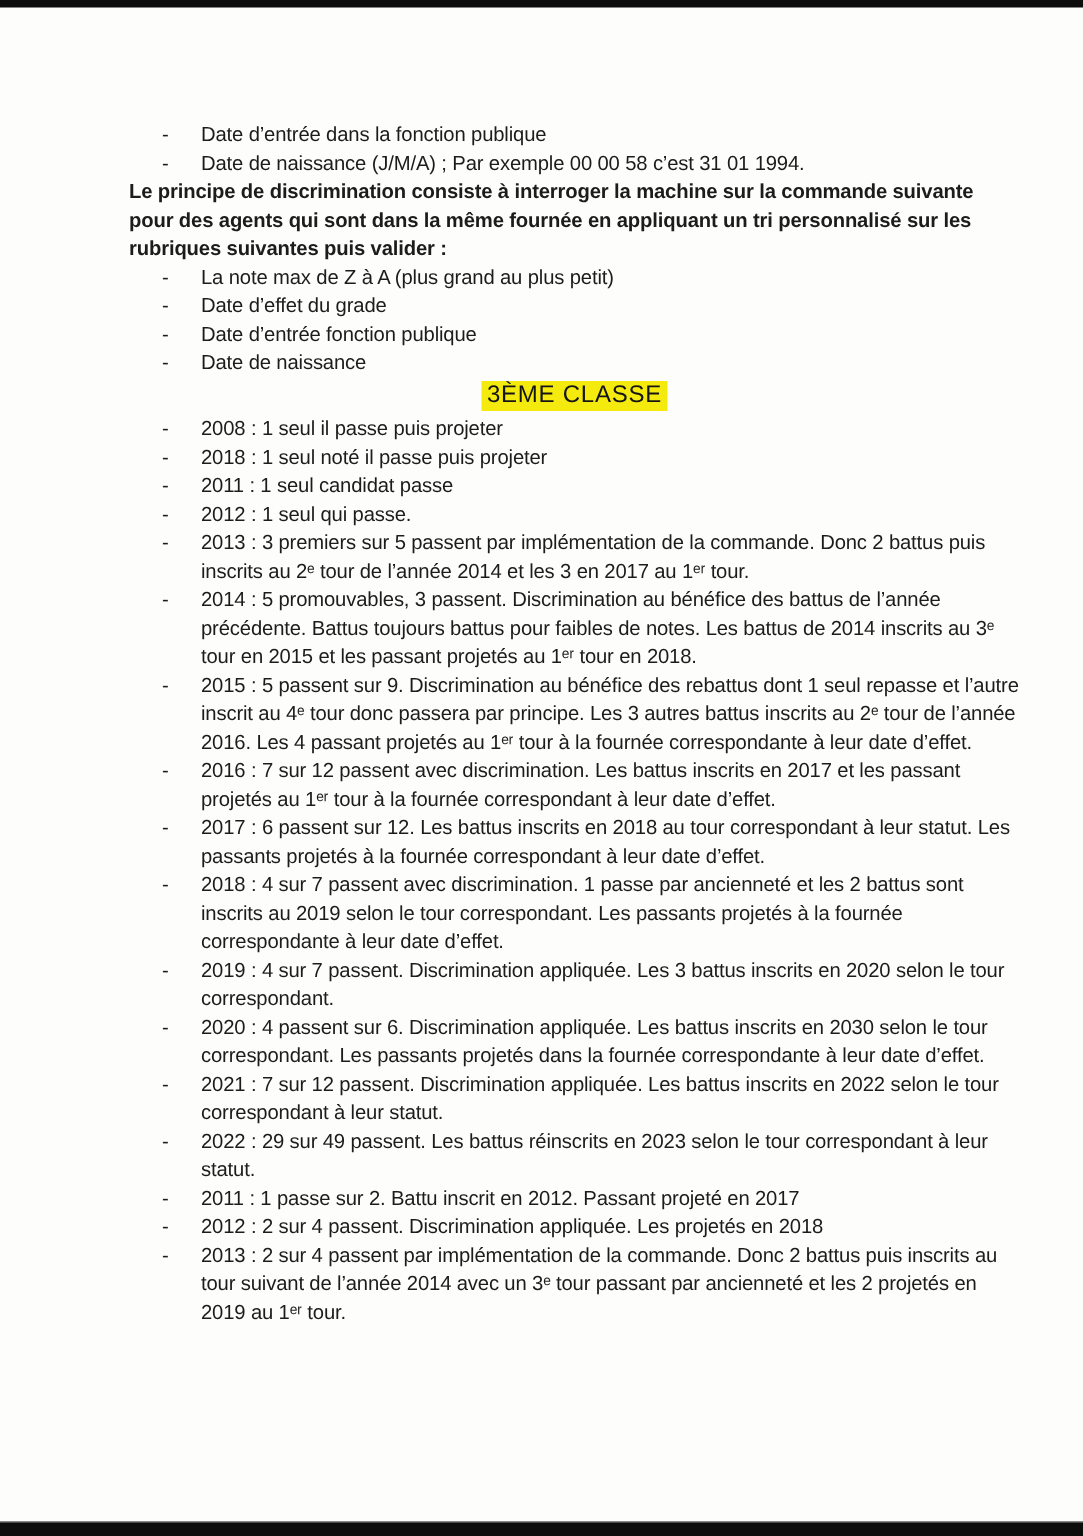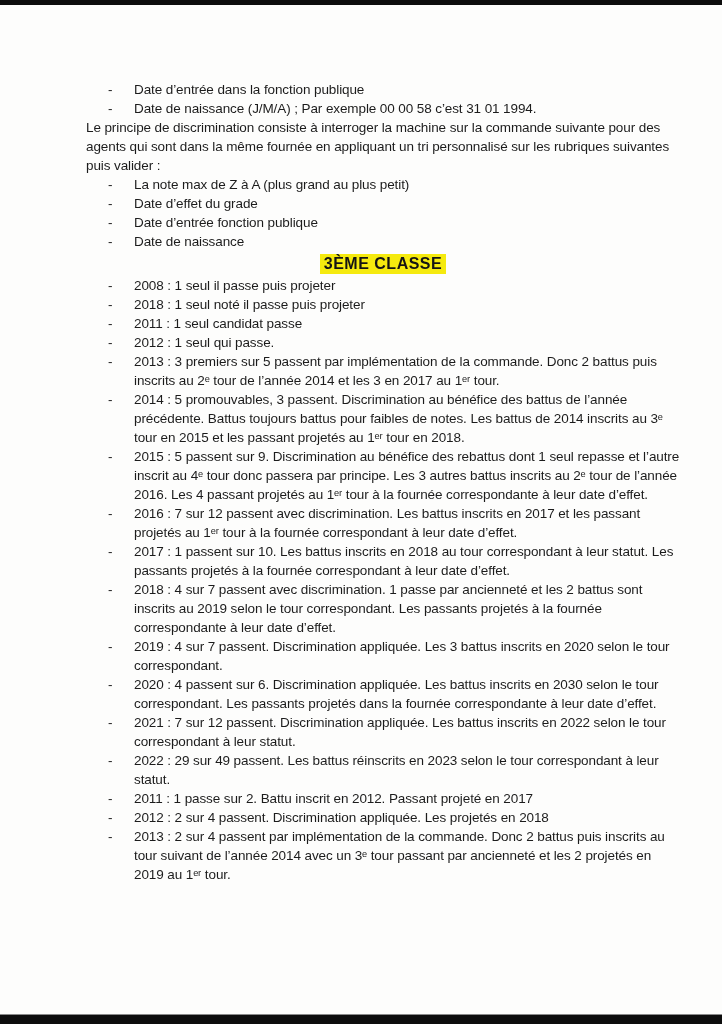--- a/index.html
+++ b/index.html
@@ -33,20 +33,21 @@
     position: absolute;
     top: 80px;
     left: 86px;
     right: 42px;
     font-size: 13.5px;
     line-height: 19px;
     letter-spacing: -0.1px;
   }
   .para {
     margin: 0;
+    font-weight: bold;
   }
   ul.list {
     list-style: none;
     margin: 0;
     padding: 0 0 0 20px;
   }
   ul.list > li {
     display: flex;
   }
   .dash {
@@ -57,21 +58,21 @@
   .litext {
     flex: 1;
   }
   .section-title-row {
     text-align: center;
     margin: 3px 0 2px 0;
   }
   .section-title {
     display: inline-block;
     background: #f5ea0e;
-    font-weight: bold;
+    font-weight: normal;
     font-size: 16px;
     line-height: 20px;
     padding: 0 4px;
     letter-spacing: 0.5px;
     color: #141414;
   }
 </style>
 </head>
 <body>
 
@@ -145,21 +146,21 @@
         <li>
         <span class="dash">-</span>
         <span class="litext">2015 : 5 passent sur 9. Discrimination au bénéfice des rebattus dont 1 seul repasse et l’autre inscrit au 4ᵉ tour donc passera par principe. Les 3 autres battus inscrits au 2ᵉ tour de l’année 2016. Les 4 passant projetés au 1ᵉʳ tour à la fournée correspondante à leur date d’effet.</span>
       </li>
         <li>
         <span class="dash">-</span>
         <span class="litext">2016 : 7 sur 12 passent avec discrimination. Les battus inscrits en 2017 et les passant projetés au 1ᵉʳ tour à la fournée correspondant à leur date d’effet.</span>
       </li>
         <li>
         <span class="dash">-</span>
-        <span class="litext">2017 : 1 passent sur 10. Les battus inscrits en 2018 au tour correspondant à leur statut. Les passants projetés à la fournée correspondant à leur date d’effet.</span>
+        <span class="litext">2017 : 6 passent sur 12. Les battus inscrits en 2018 au tour correspondant à leur statut. Les passants projetés à la fournée correspondant à leur date d’effet.</span>
       </li>
         <li>
         <span class="dash">-</span>
         <span class="litext">2018 : 4 sur 7 passent avec discrimination. 1 passe par ancienneté et les 2 battus sont inscrits au 2019 selon le tour correspondant. Les passants projetés à la fournée correspondante à leur date d’effet.</span>
       </li>
         <li>
         <span class="dash">-</span>
         <span class="litext">2019 : 4 sur 7 passent. Discrimination appliquée. Les 3 battus inscrits en 2020 selon le tour correspondant.</span>
       </li>
         <li>

